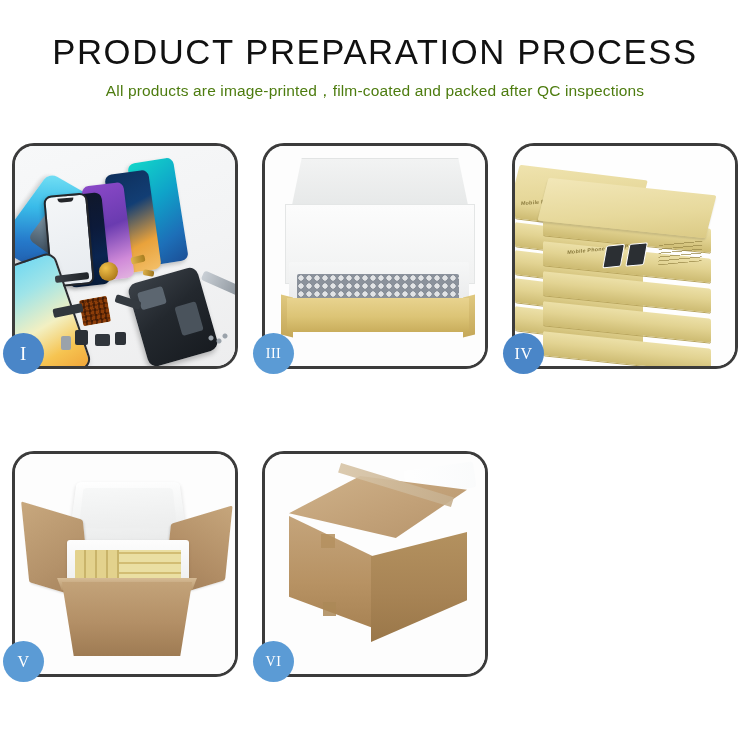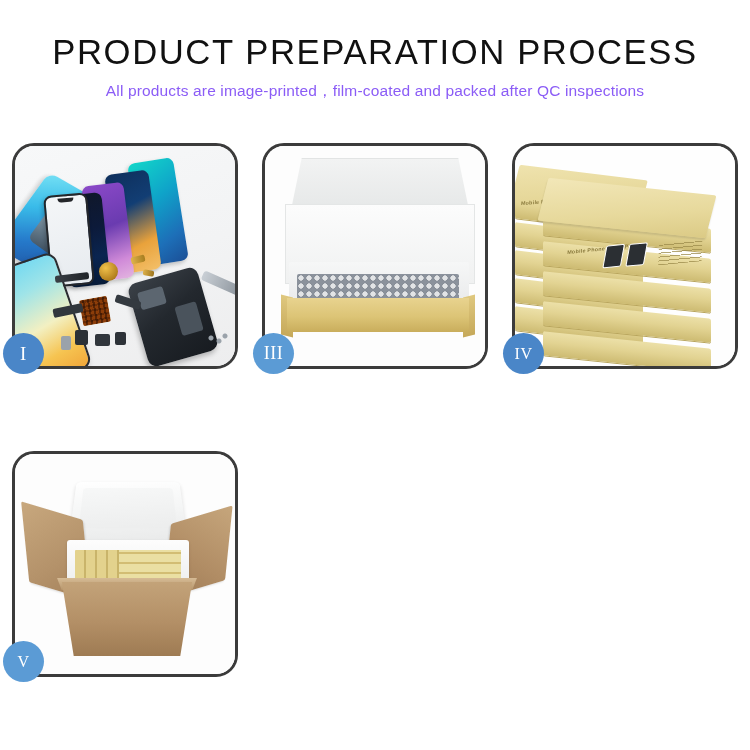--- a/index.html
+++ b/index.html
@@ -11,21 +11,21 @@
   .page{width:750px;height:750px;position:relative;}
 
   
   .header{text-align:center;padding-top:34px;}
   .title{
     font-size:35px;font-weight:500;color:#111111;
     letter-spacing:1.6px;line-height:1;white-space:nowrap;
     transform:scaleX(0.99);
   }
   .subtitle{
-    font-size:15.5px;color:#8b5cf6;margin-top:12px;
+    font-size:15.5px;color:#4d7c0f;margin-top:12px;
     letter-spacing:0.15px;white-space:nowrap;font-weight:400;
   }
 
   
   .grid{
     position:absolute;left:12px;top:143px;
     width:726px;
     display:grid;
     grid-template-columns:226px 226px 226px;
     grid-template-rows:226px 226px;
@@ -46,21 +46,21 @@
   }
   .badge{
     position:absolute;left:-12px;bottom:-8px;
     width:41px;height:41px;border-radius:50%;
     display:flex;align-items:center;justify-content:center;
     color:#ffffff;font-size:19px;letter-spacing:0.5px;
     font-family:"Liberation Serif", serif;
     z-index:9;
   }
   .badge.b-sm{font-size:16px;}
-  .badge.b-xs{font-size:18px;}
+  .badge.b-xs{font-size:14px;}
 
   
   .p1{background:linear-gradient(160deg,#f7f8f9 0%,#f2f3f4 55%,#ededee 100%);}
   .ph{position:absolute;border-radius:7px;}
   
   .ph-a{left:120px;top:14px;width:46px;height:104px;
     background:linear-gradient(150deg,#12d7c9,#0fa3c9 40%,#1d6fb8 75%,#1b4f96);
     transform:rotate(-9deg);box-shadow:-2px 2px 4px rgba(0,0,0,.22);}
   .ph-b{left:96px;top:26px;width:44px;height:100px;
     background:linear-gradient(160deg,#0e2f5c,#123e74 35%,#e9a23b 72%,#f3c06a);
@@ -370,15 +370,29 @@
         <div class="goldrow2"></div>
         <div class="darkline"></div>
         <div class="cartonrim"></div>
         <div class="cartonbody"></div>
       </div>
       <div class="badge b-sm" style="background:#5b9bd5">
         <span>V</span>
       </div>
     </div>
 
+    <div class="panel">
+      <div class="panel-inner p6">
+        <div class="c-shine"></div>
+        <div class="c-top"></div>
+        <div class="c-left"></div>
+        <div class="c-right"></div>
+        <div class="c-tape"></div>
+        <div class="c-tab1"></div>
+        <div class="c-tab2"></div>
+      </div>
+      <div class="badge b-xs" style="background:#5b9bd5">
+        <span>VI</span>
+      </div>
+    </div>
 
   </div>
 </div>
 
 </body></html>

